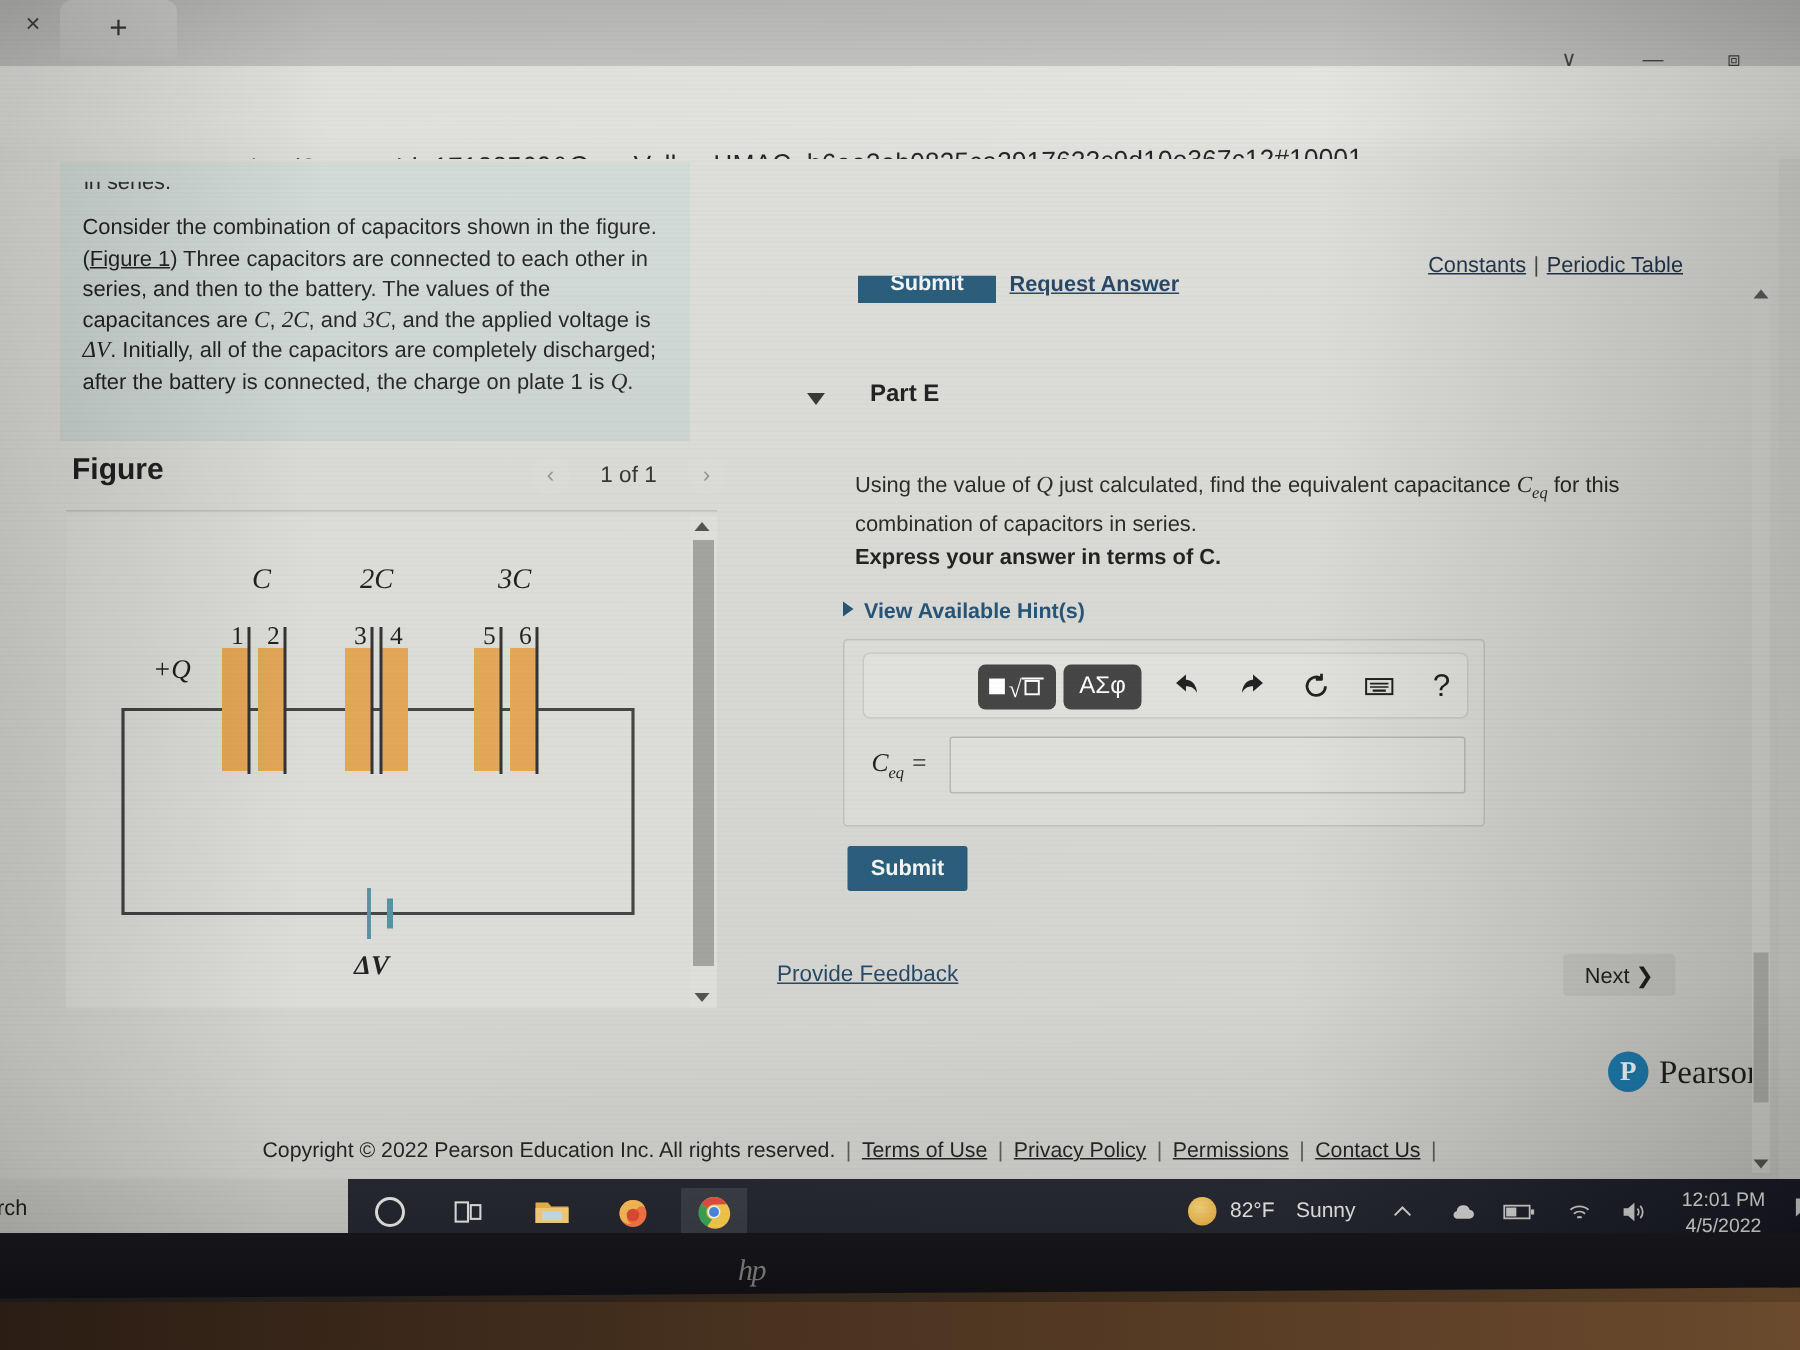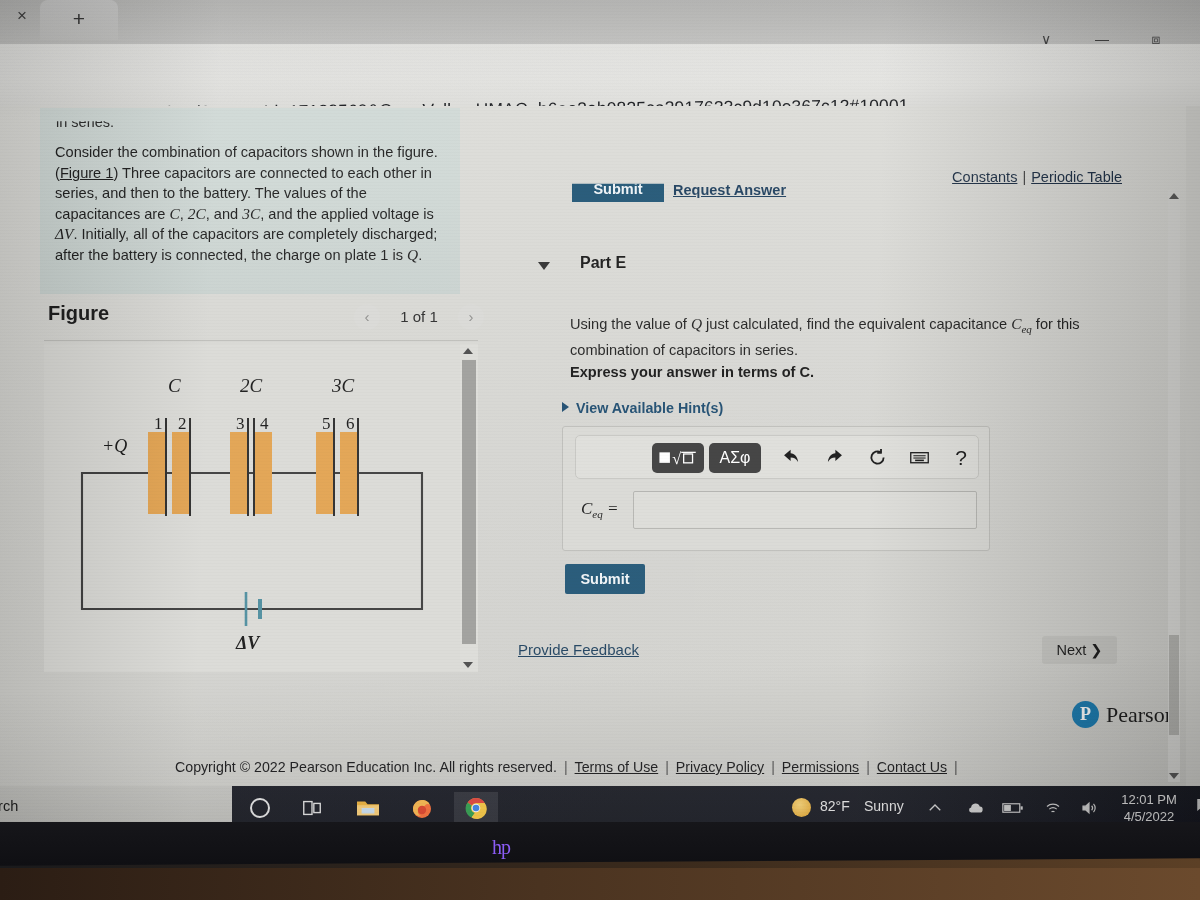--- a/index.html
+++ b/index.html
@@ -239,21 +239,21 @@
           font-size:13px; color:#ececec; line-height:17px; }
   .notif{ position:absolute; left:420px; top:10px; width:26px; height:24px; color:#d8d8d8; }
 
   
   .bezel{
     position:absolute; left:0; top:822px; width:1200px; height:52px;
     background: linear-gradient(180deg,#16161a 0%, #0e0e12 100%);
   }
   .hp-logo{
     position:absolute; left:492px; top:836px; width:40px; height:26px;
-    color:#8b5cf6; font-family:"Liberation Serif",serif; 
+    color:#737373; font-family:"Liberation Serif",serif; font-style:italic;
     font-size:20px; letter-spacing:-1px;
   }
   .desk{
     position:absolute; left:0; top:868px; width:1200px; height:32px;
     background: linear-gradient(90deg,#2b1d14 0%, #4a3320 45%, #6b4a2d 100%);
   }
   .desk-edge{
     position:absolute; left:0; top:862px; width:1200px; height:10px;
     background: linear-gradient(90deg,#1a1a1c 0%, #3a2a1c 55%, #5c4026 100%);
     transform: rotate(-0.35deg);

